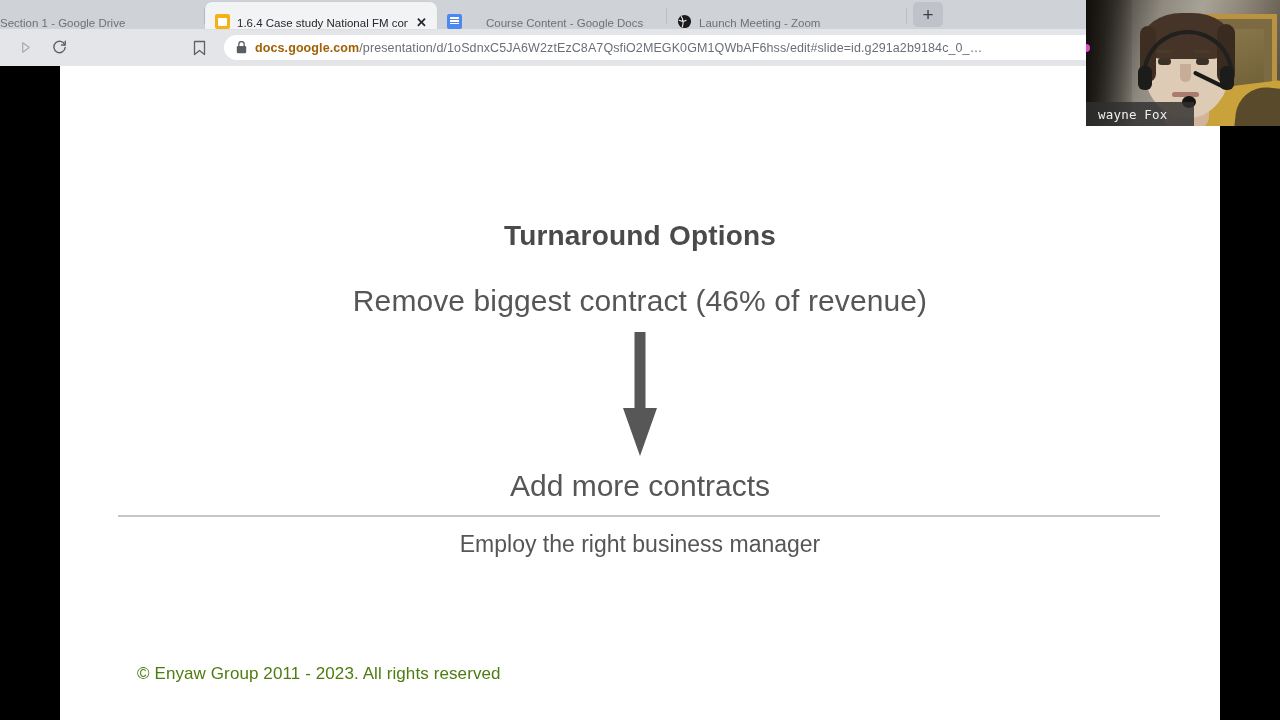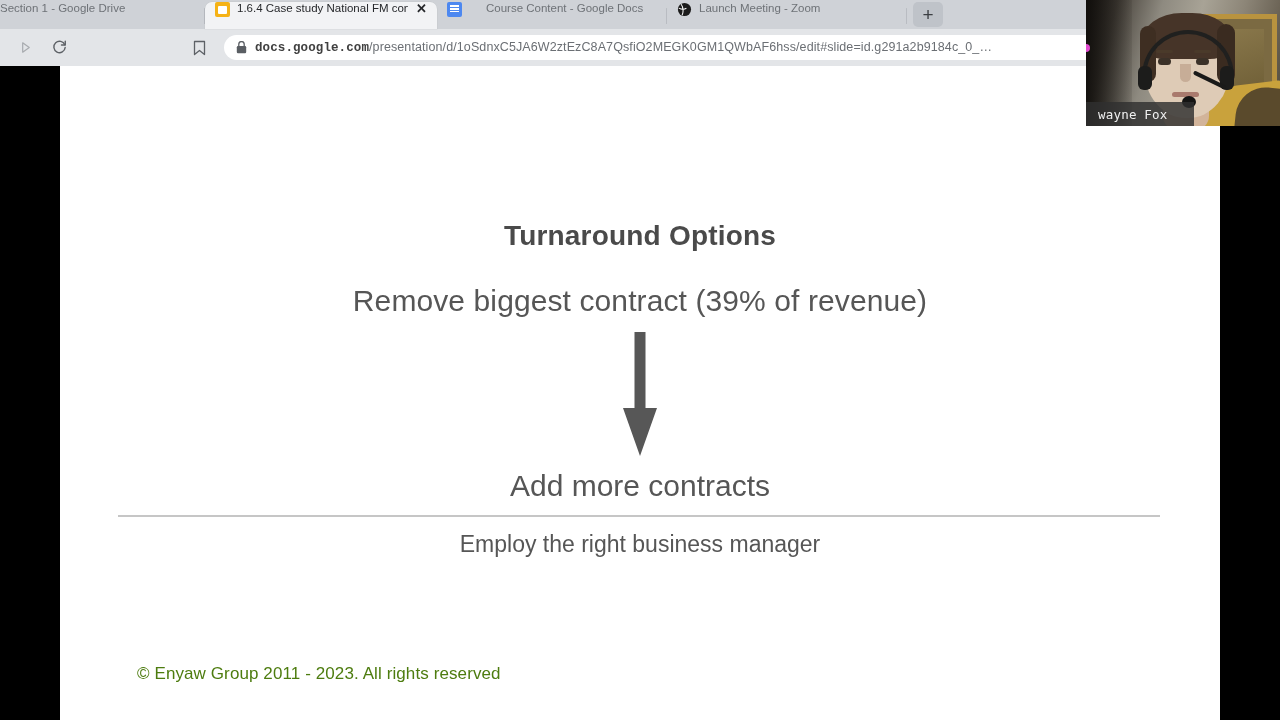--- a/index.html
+++ b/index.html
@@ -37,21 +37,21 @@
     width: 1280px;
     height: 29px;
     background: #cfd2d7;
     display: flex;
     align-items: flex-end;
   }
 
   .tab {
     height: 27px;
     display: flex;
-    align-items: flex-start;
+    align-items: flex-end;
     gap: 7px;
     padding: 0 9px 0 10px;
     box-sizing: border-box;
     font-size: 11.5px;
     color: #6e7277;
     background: #cfd2d7;
     position: relative;
     border-radius: 7px 7px 0 0;
     overflow: hidden;
     white-space: nowrap;
@@ -184,21 +184,21 @@
     overflow: hidden;
     cursor: text;
   }
   .url-text {
     font-size: 12.5px;
     color: #6b6f74;
     white-space: nowrap;
     overflow: hidden;
     letter-spacing: 0.1px;
   }
-  .url-text b { color: #404040; font-weight: 700; font-family: Liberation Mono, monospace; }
+  .url-text b { color: #a16207; font-weight: 700; }
 
   .tb-sep {
     width: 1px; height: 18px;
     background: #bfc3c8;
     margin: 0 5px;
     flex: 0 0 1px;
   }
 
   
   .page-area {
@@ -555,21 +555,21 @@
       </div>
 
     </div>
   </div>
 
   <div class="page-area">
     <div class="slide">
 
       <div class="slide-title">Turnaround Options</div>
 
-      <div class="line-1">Remove biggest contract  (39% of revenue)</div>
+      <div class="line-1">Remove biggest contract  (46% of revenue)</div>
 
       <div class="arrow">
         <svg width="56" height="124" viewBox="0 0 56 124">
           <path d="M22.5 0 h11 v76 h11.5 L28 124 L11 76 h11.5 z" fill="#575757"></path>
         </svg>
       </div>
 
       <div class="line-2">Add more contracts</div>
 
       <div class="divider"></div>

